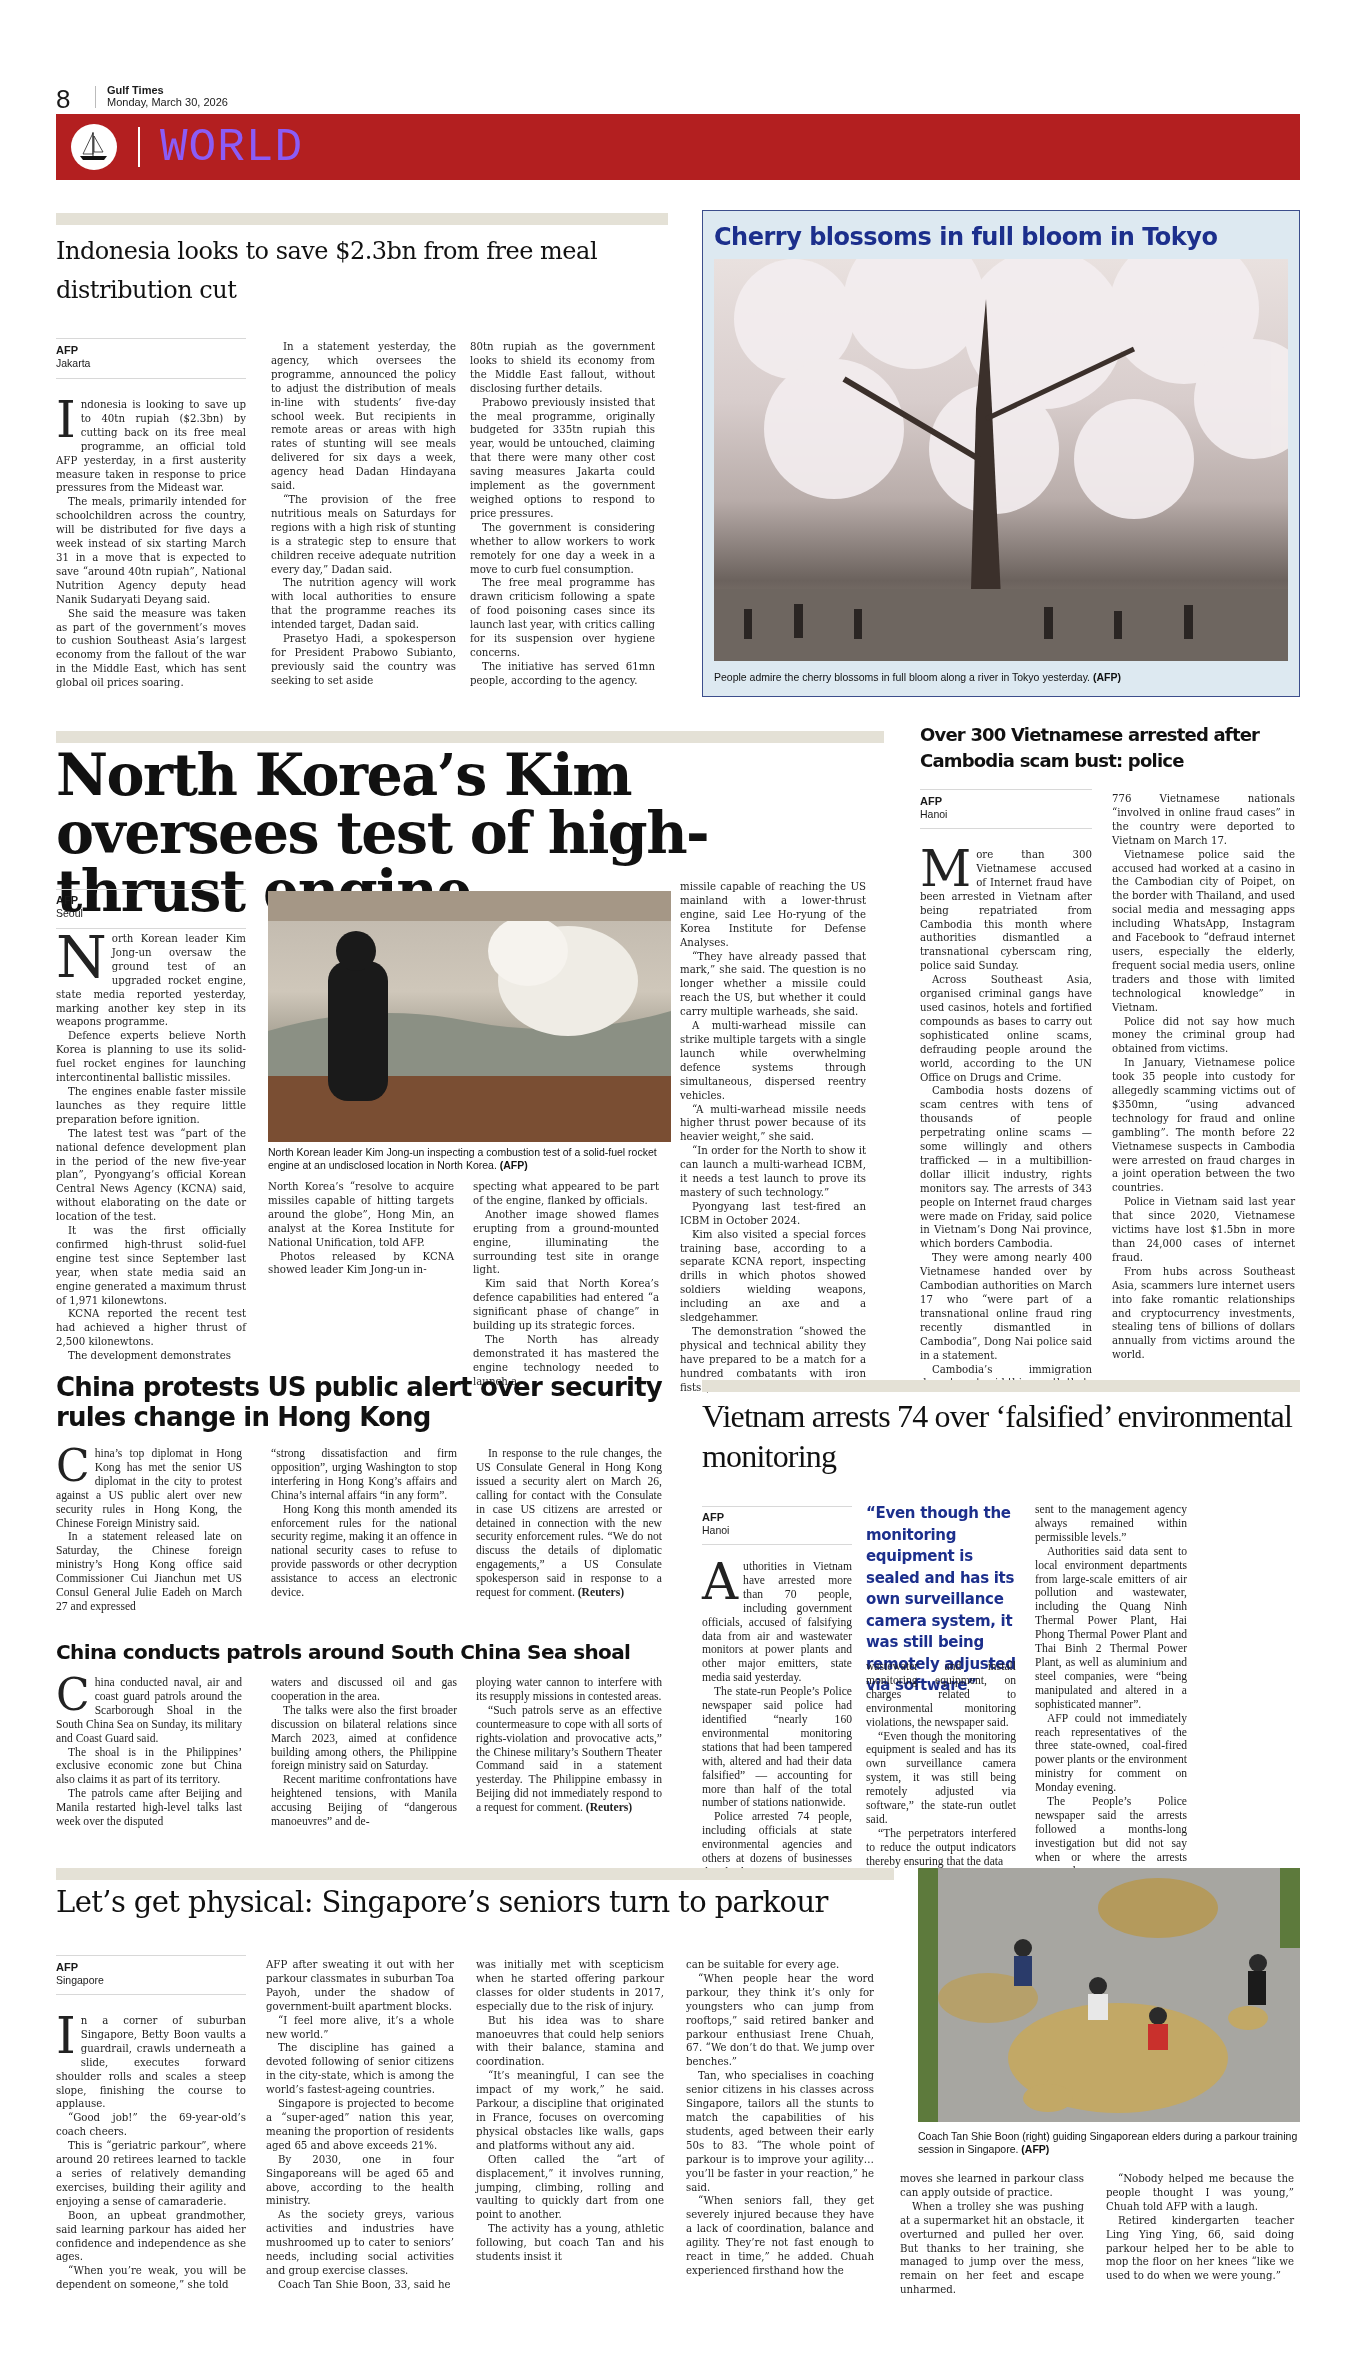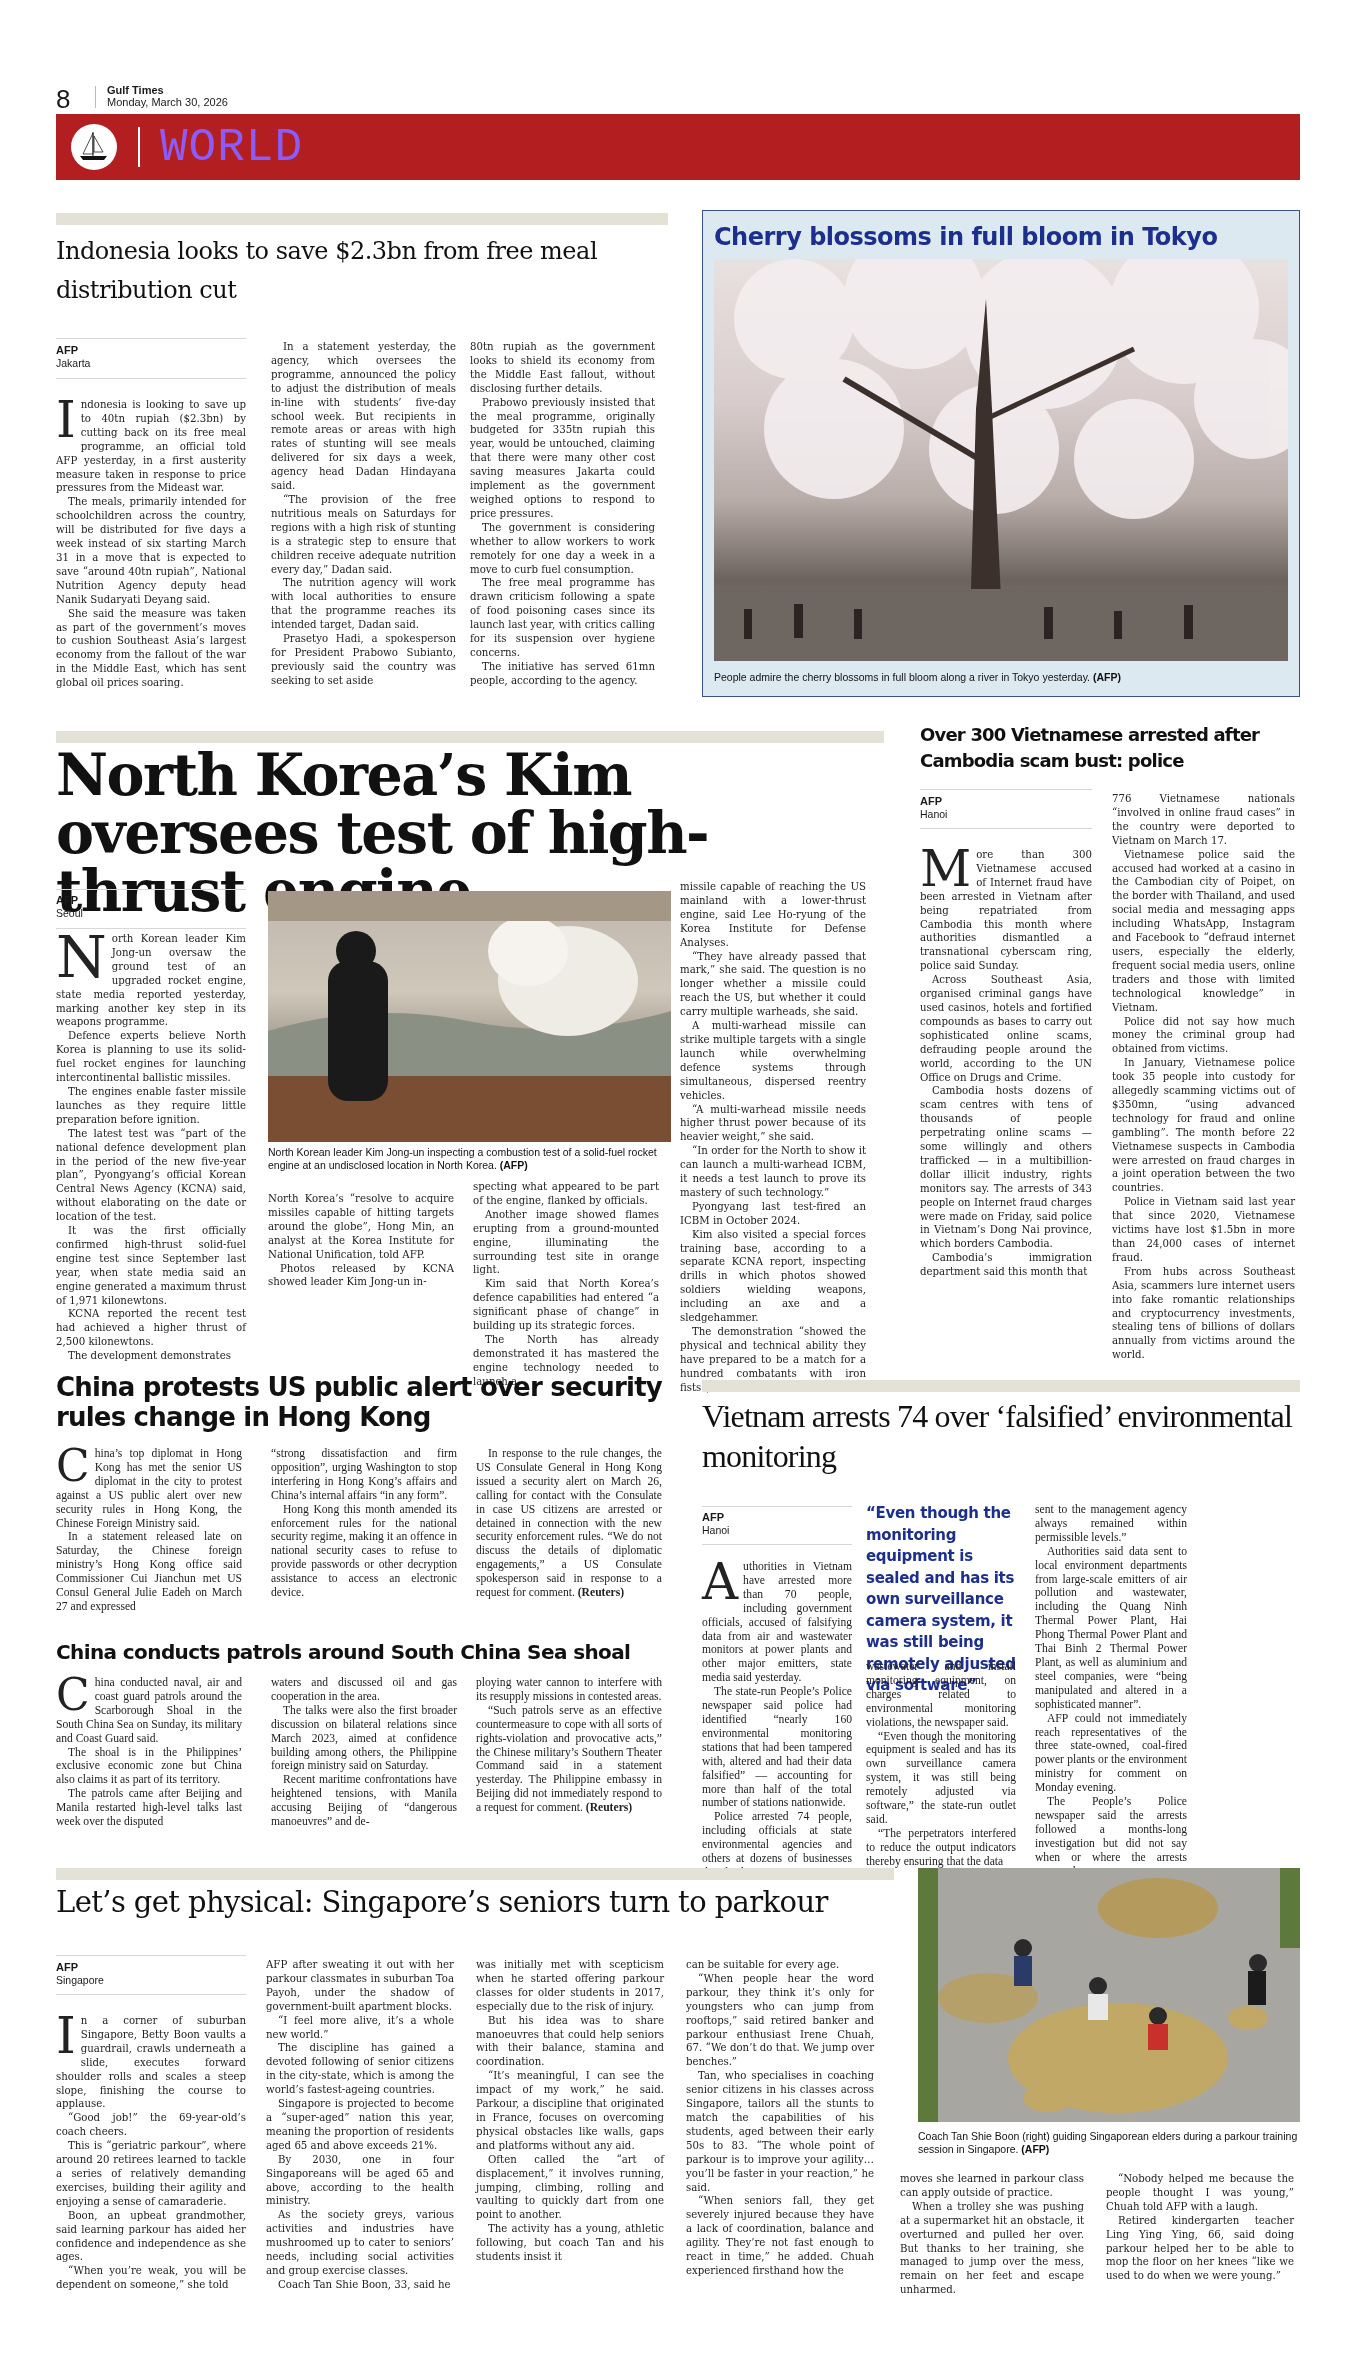--- a/index.html
+++ b/index.html
@@ -130,21 +130,21 @@
     <ellipse cx="260" cy="60" rx="40" ry="35" fill="#f6f3ee"></ellipse>
     <rect x="0" y="185" width="403" height="66" fill="#7a4e33"></rect>
     <rect x="60" y="70" width="60" height="140" rx="20" fill="#1a1a1a"></rect>
     <circle cx="88" cy="60" r="20" fill="#1a1a1a"></circle>
     <rect x="0" y="0" width="403" height="30" fill="#a59786"></rect>
   </svg>
 </div>
 <div class="abs caption" style="left:268px;top:1146px;width:403px;">
   <span>North Korean leader Kim Jong-un inspecting a combustion test of a solid-fuel rocket engine at an undisclosed location in North Korea.</span> <b>(AFP)</b>
 </div>
-<div class="abs col" style="left:268px;top:1180px;width:186px;margin-top:12px;">
+<div class="abs col" style="left:268px;top:1180px;width:186px;">
   <p class="first">North Korea’s “resolve to acquire missiles capable of hitting targets around the globe”, Hong Min, an analyst at the Korea Institute for National Unification, told AFP.</p>
   <p>Photos released by KCNA showed leader Kim Jong-un in-</p>
 </div>
 <div class="abs col" style="left:473px;top:1180px;width:186px;">
   <p class="first">specting what appeared to be part of the engine, flanked by officials.</p>
   <p>Another image showed flames erupting from a ground-mounted engine, illuminating the surrounding test site in orange light.</p>
   <p>Kim said that North Korea’s defence capabilities had entered “a significant phase of change” in building up its strategic forces.</p>
   <p>The North has already demonstrated it has mastered the engine technology needed to launch a</p>
 </div>
 <div class="abs col" style="left:680px;top:880px;width:186px;">
@@ -162,20 +162,21 @@
 <div class="abs rule-light" style="left:920px;top:789px;width:172px;"></div>
 <div class="abs" style="left:920px;top:795px;">
   <div class="byline-agency">AFP</div>
   <div class="byline-place">Hanoi</div>
 </div>
 <div class="abs rule-light" style="left:920px;top:828px;width:172px;"></div>
 <div class="abs col" style="left:920px;top:848px;width:172px;">
   <p class="first"><span class="drop" style="font-size:50px;line-height:38px;">M</span><span>ore than 300 Vietnamese accused of Internet fraud have been arrested in Vietnam after being repatriated from Cambodia this month where authorities dismantled a transnational cyberscam ring, police said Sunday.</span></p>
   <p>Across Southeast Asia, organised criminal gangs have used casinos, hotels and fortified compounds as bases to carry out sophisticated online scams, defrauding people around the world, according to the UN Office on Drugs and Crime.</p>
   <p>Cambodia hosts dozens of scam centres with tens of thousands of people perpetrating online scams — some willingly and others trafficked — in a multibillion-dollar illicit industry, rights monitors say. The arrests of 343 people on Internet fraud charges were made on Friday, said police in Vietnam’s Dong Nai province, which borders Cambodia.</p>
+  <p>They were among nearly 400 Vietnamese handed over by Cambodian authorities on March 17 who “were part of a transnational online fraud ring recently dismantled in Cambodia”, Dong Nai police said in a statement.</p>
   <p>Cambodia’s immigration department said this month that</p>
 </div>
 <div class="abs col" style="left:1112px;top:792px;width:183px;">
   <p class="first">776 Vietnamese nationals “involved in online fraud cases” in the country were deported to Vietnam on March 17.</p>
   <p>Vietnamese police said the accused had worked at a casino in the Cambodian city of Poipet, on the border with Thailand, and used social media and messaging apps including WhatsApp, Instagram and Facebook to “defraud internet users, especially the elderly, frequent social media users, online traders and those with limited technological knowledge” in Vietnam.</p>
   <p>Police did not say how much money the criminal group had obtained from victims.</p>
   <p>In January, Vietnamese police took 35 people into custody for allegedly scamming victims out of $350mn, “using advanced technology for fraud and online gambling”. The month before 22 Vietnamese suspects in Cambodia were arrested on fraud charges in a joint operation between the two countries.</p>
   <p>Police in Vietnam said last year that since 2020, Vietnamese victims have lost $1.5bn in more than 24,000 cases of internet fraud.</p>
   <p>From hubs across Southeast Asia, scammers lure internet users into fake romantic relationships and cryptocurrency investments, stealing tens of billions of dollars annually from victims around the world.</p>
 </div>

